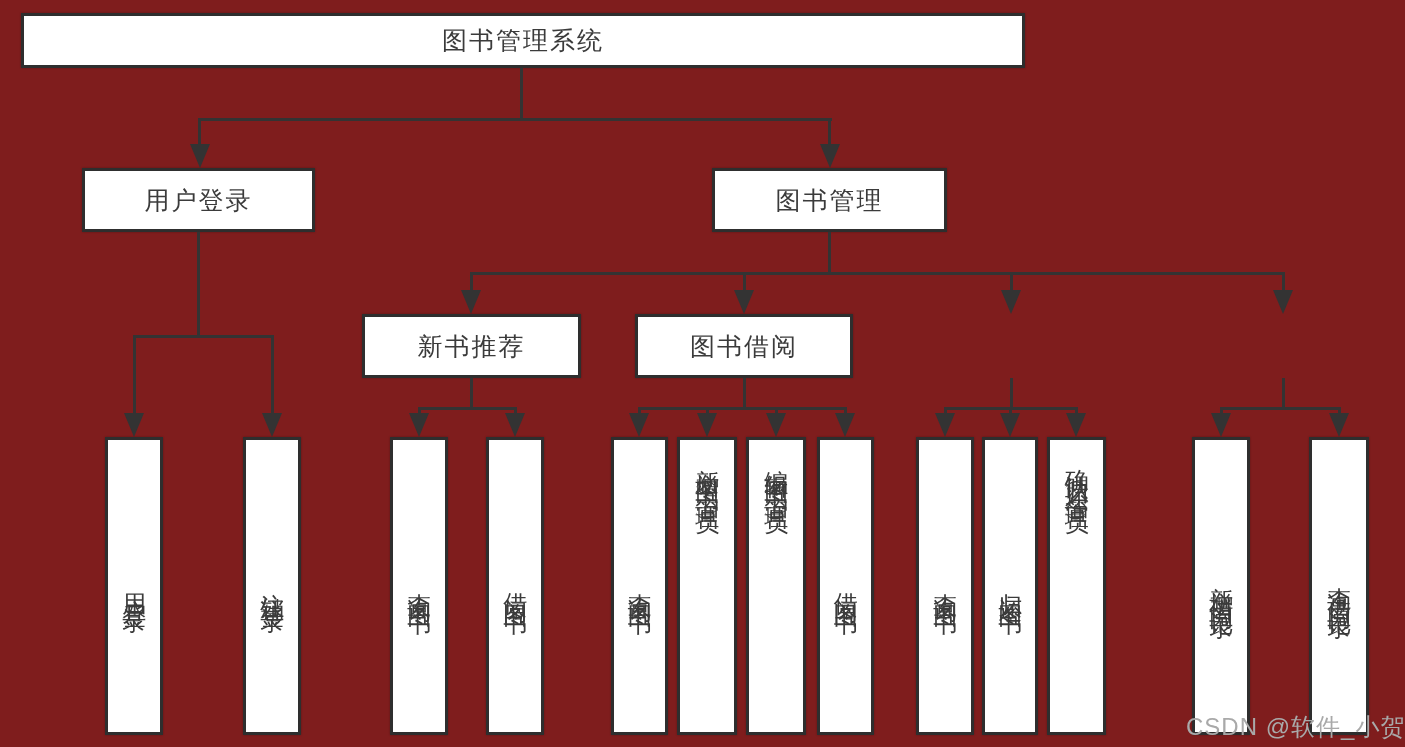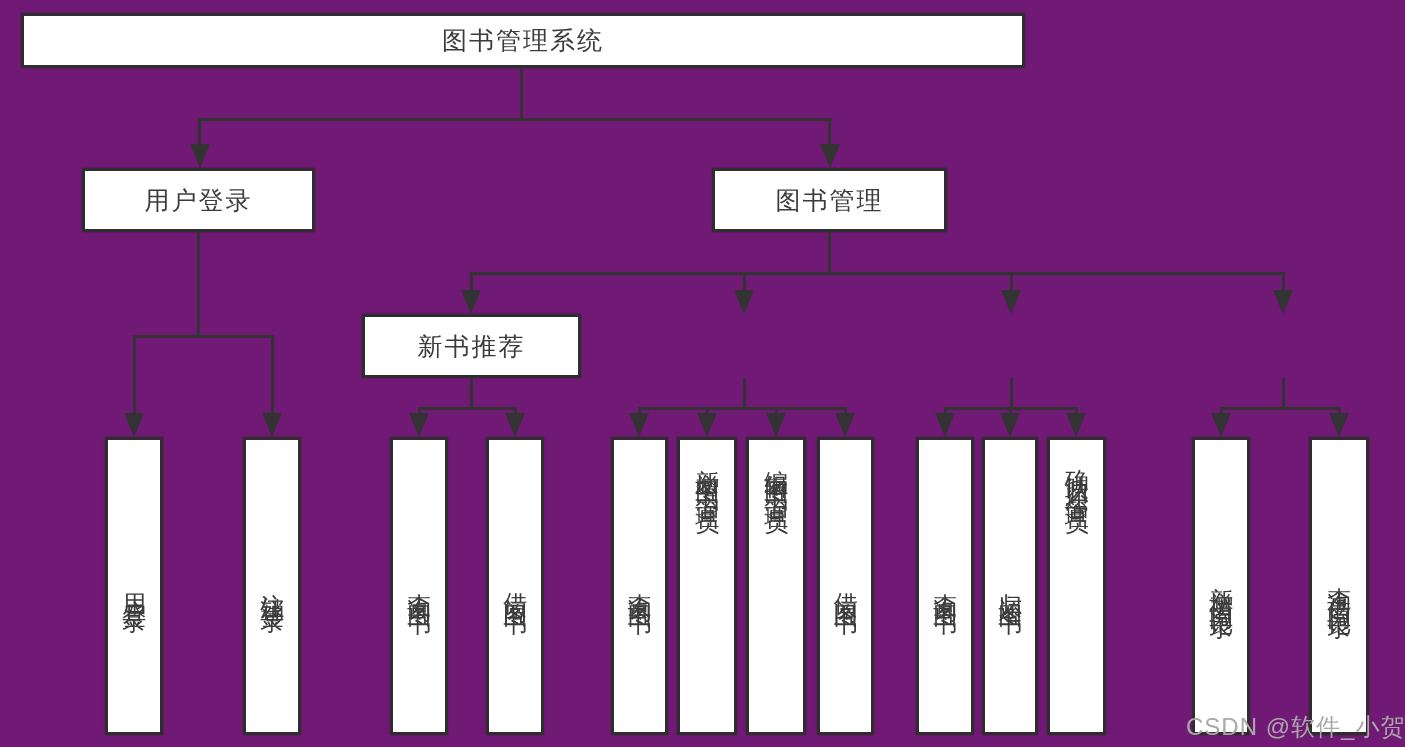--- a/index.html
+++ b/index.html
@@ -1,19 +1,19 @@
 <!DOCTYPE html>
 <html><head>
 <meta charset="utf-8">
 <style>
   html,body{margin:0;padding:0;background:#fff;}
   #canvas{
     position:relative;
     width:1405px;height:747px;
-    background:#701a75;
+    background:#7f1d1d;
     font-family:"Liberation Sans","DejaVu Sans",sans-serif;
     overflow:hidden;
   }
   .box{
     position:absolute;
     box-sizing:border-box;
     background:#ffffff;
     border:3px solid #2e2e2e;
     box-shadow:0 0 2px rgba(0,0,0,.28);
     display:flex;align-items:center;justify-content:center;
@@ -86,20 +86,23 @@
   <div class="vl" style="left:743px;top:272px;height:22px;"></div>
   <div class="ar" style="left:734px;top:290px;"></div>
   <div class="vl" style="left:1010px;top:272px;height:22px;"></div>
   <div class="ar" style="left:1001px;top:290px;"></div>
   <div class="vl" style="left:1282px;top:272px;height:22px;"></div>
   <div class="ar" style="left:1273px;top:290px;"></div>
 
   <div class="box hlabel" style="left:362px;top:314px;width:219px;height:64px;justify-content:center;">
     <span>新书推荐</span>
   </div>
+  <div class="box hlabel" style="left:635px;top:314px;width:218px;height:64px;">
+    <span>图书借阅</span>
+  </div>
 
   <div class="vl" style="left:470px;top:378px;height:32px;"></div>
   <div class="hl" style="left:418px;top:407px;width:99px;"></div>
   <div class="vl" style="left:418px;top:407px;height:10px;"></div>
   <div class="ar" style="left:409px;top:413px;"></div>
   <div class="vl" style="left:514px;top:407px;height:10px;"></div>
   <div class="ar" style="left:505px;top:413px;"></div>
 
   <div class="vl" style="left:743px;top:378px;height:32px;"></div>
   <div class="hl" style="left:638px;top:407px;width:209px;"></div>

